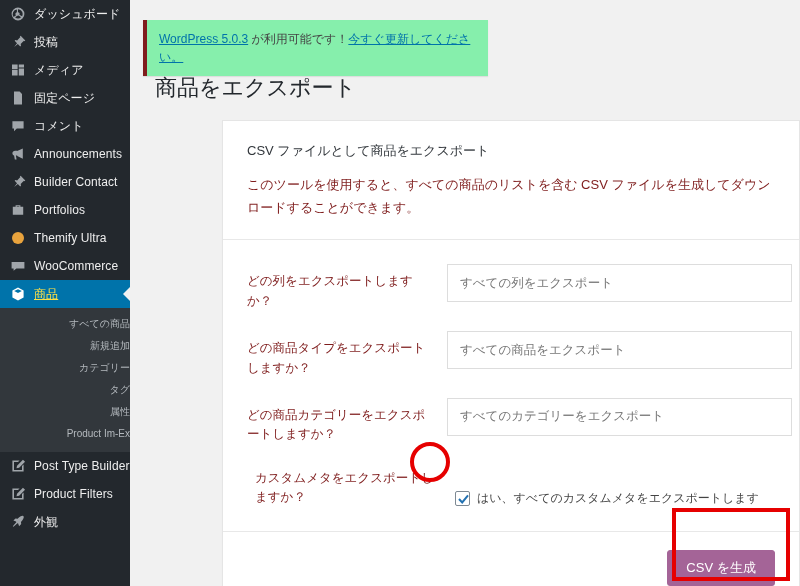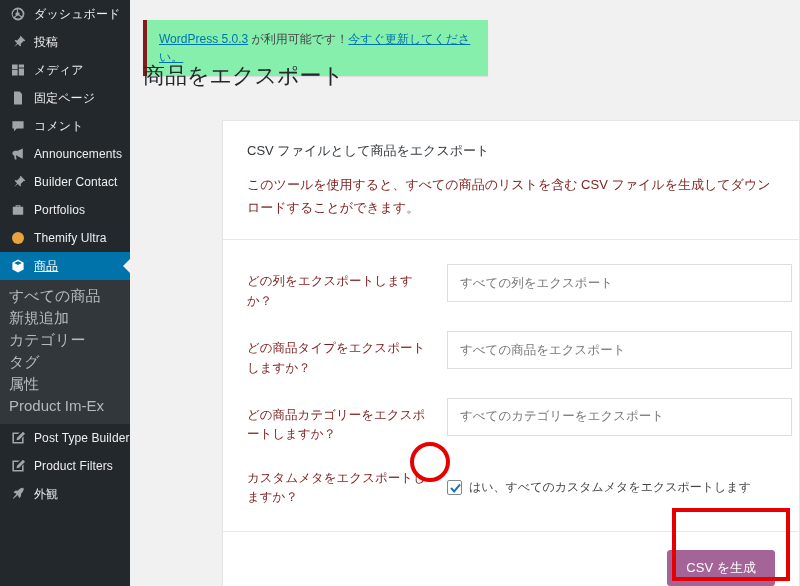--- a/index.html
+++ b/index.html
@@ -35,43 +35,44 @@
     width: 18px; height: 18px;
     margin-right: 7px;
     flex: 0 0 18px;
     display: flex; align-items: center; justify-content: center;
     color: #a0a5aa;
   }
   .menu-item .mi-ico svg { display: block; }
   .menu-item .mi-label { font-size: 12px; line-height: 1; letter-spacing: .1px; }
   .menu-item.sep-top { }
   .menu-item.current {
-    background: #0073aa; color: #ffffff;
+    background: #0073aa; color: #fde047;
     width: 130px;
     text-decoration: underline;
   }
   .menu-item.current .mi-ico { color: #fff; }
   .menu-item.current::after {
     content: ""; position: absolute; right: -1px; top: 50%;
     margin-top: -8px;
     border-top: 8px solid transparent;
     border-bottom: 8px solid transparent;
     border-right: 8px solid #f1f1f1;
   }
   #submenu {
     background: #32373c;
     padding: 5px 0 7px 0;
   }
   .submenu-item {
     display: block;
     padding: 3px 0 3px 9px;
-    font-size: 15px;
+    font-size: 10px;
     color: #b4b9be;
     line-height: 16px;
     white-space: nowrap;
+    text-align: right;
   }
 
   
   #content {
     position: absolute; left: 130px; top: 0;
     width: 670px; height: 586px;
     background: #f1f1f1;
     overflow: hidden;
   }
   #update-nag {
@@ -86,21 +87,21 @@
     line-height: 1.5;
   }
   #update-nag a { color: #0073aa; text-decoration: underline; }
 
   #page-title {
     position: absolute; left: 13px; top: 62px;
     font-size: 22px;
     font-weight: 400;
     color: #23282d;
     line-height: 1.3;
-    margin: 0;
+    margin: 12px;
   }
 
   
   #export-card {
     position: absolute; left: 92px; top: 120px;
     width: 578px;
     background: #fff;
     border: 1px solid #e5e5e5;
     box-shadow: 0 1px 1px rgba(0,0,0,.04);
   }
@@ -139,21 +140,21 @@
   .select-box {
     width: 345px;
     height: 38px;
     border: 1px solid #ddd;
     background: #fff;
     display: flex; align-items: center;
     padding: 15px 12px;
     font-size: 12.5px;
     color: #777;
   }
-  .checkbox-row { align-items: center; padding: 6px 0 14px 0; }
+  .checkbox-row { align-items: flex-end; padding: 6px 0 14px 0; margin-left: 8px; }
   .cb-wrap { display: flex; align-items: center; padding-top: 6px; }
   .cb {
     width: 15px; height: 15px;
     flex: 0 0 15px;
     border: 1px solid #7e8993;
     background: #fff;
     border-radius: 2px;
     position: relative;
     margin-right: 7px;
   }
@@ -271,20 +272,28 @@
 
     <div class="menu-item">
       <span class="mi-ico" style="color:#e8a33d;">
         <svg width="16" height="16" viewBox="0 0 20 20" fill="currentColor">
             <circle cx="10" cy="10" r="7.5"></circle>
           </svg>
       </span>
       <span class="mi-label">Themify Ultra</span>
     </div>
 
+    <div class="menu-item sep-top">
+      <span class="mi-ico">
+        <svg width="16" height="16" viewBox="0 0 20 20" fill="currentColor">
+            <path d="M2 5h16v8H8l-3.5 3V13H2V5z"></path>
+          </svg>
+      </span>
+      <span class="mi-label">WooCommerce</span>
+    </div>
 
     <div class="menu-item current">
       <span class="mi-ico">
         <svg width="16" height="16" viewBox="0 0 20 20" fill="currentColor">
             <path d="M10 2l7 3.6v8.8L10 18l-7-3.6V5.6L10 2zm0 2.1L5.2 6.4 10 8.8l4.8-2.4L10 4.1z"></path>
           </svg>
       </span>
       <span class="mi-label">商品</span>
     </div>
 

